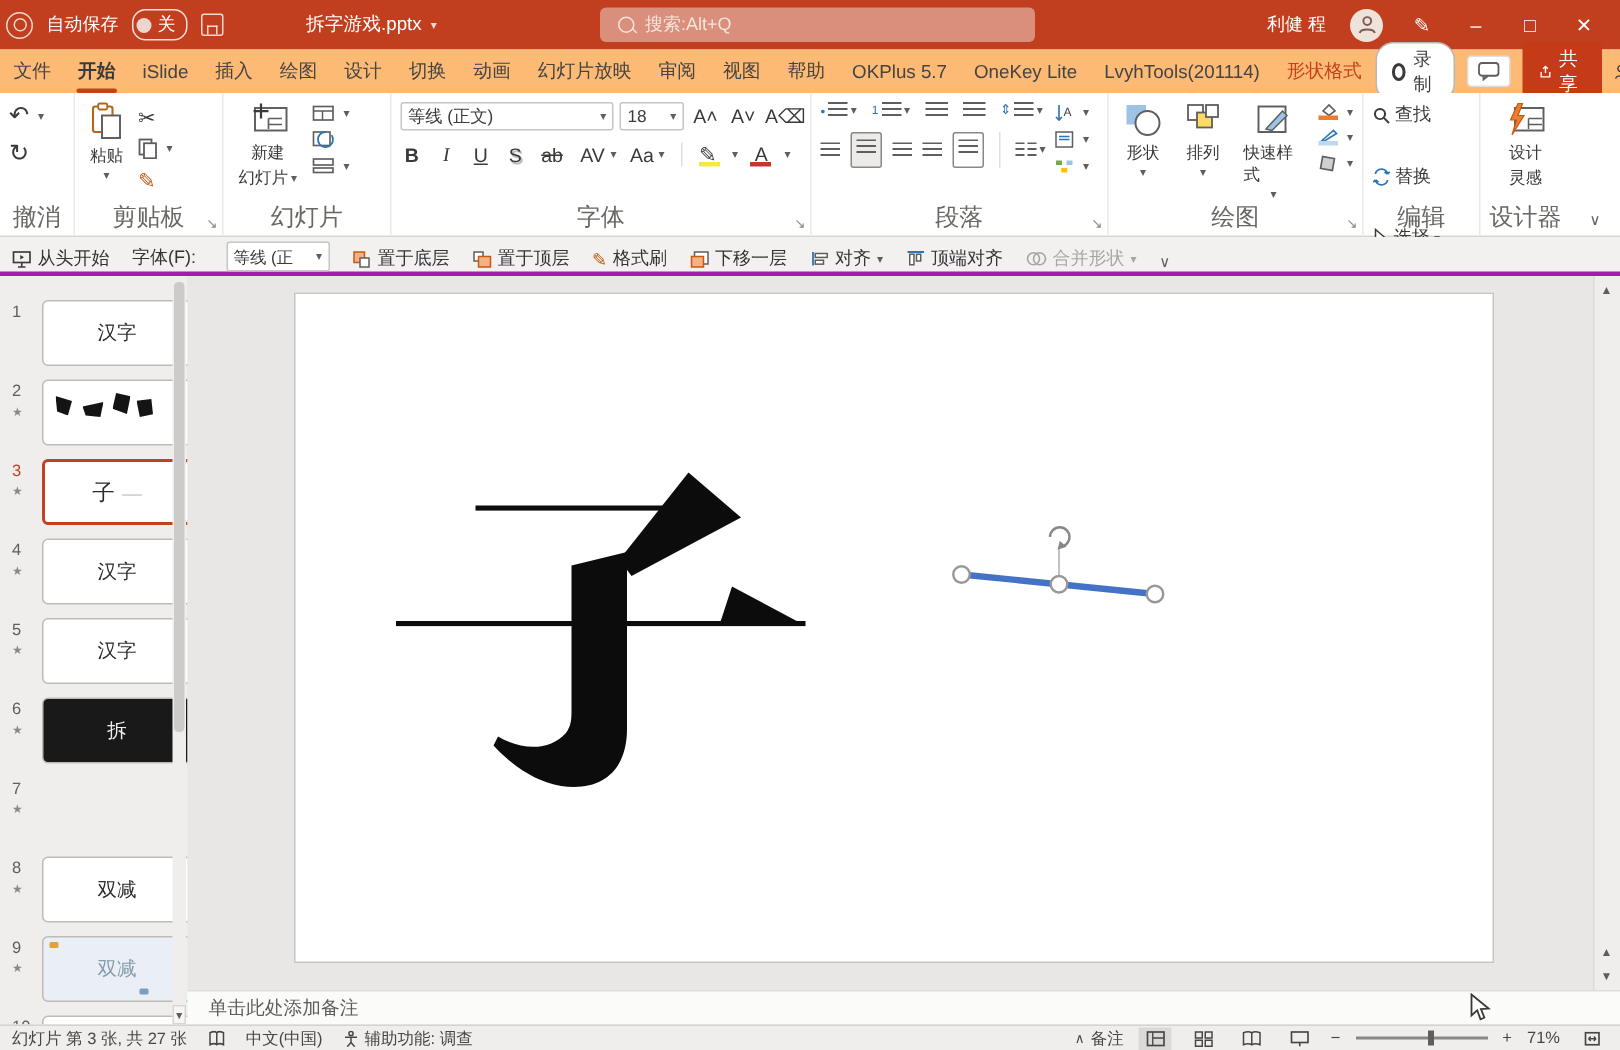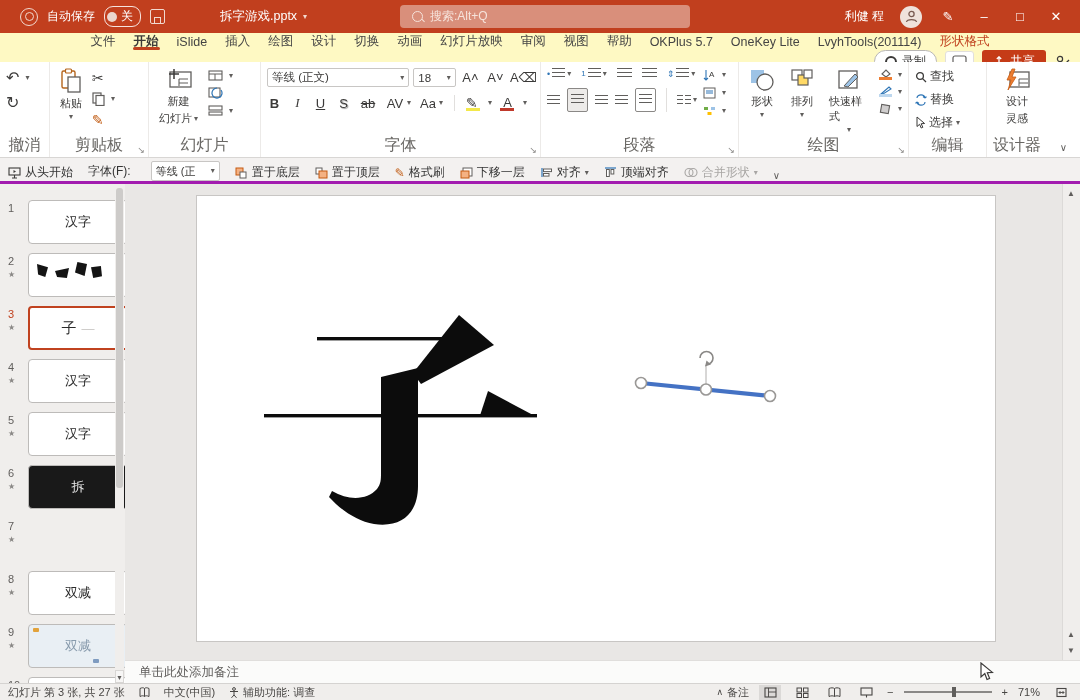--- a/index.html
+++ b/index.html
@@ -1,40 +1,40 @@
 <!DOCTYPE html>
 <html><head>
 <meta charset="utf-8">
 <style>
   html,body{margin:0;padding:0;width:1080px;height:700px;overflow:hidden;
     font-family:"Liberation Sans","DejaVu Sans",sans-serif;background:#E9E7E5;}
   
   #titlebar{position:absolute;top:0;left:0;width:1080px;height:33px;background:#C13F1E;
     display:flex;align-items:center;color:#fff;font-size:12px;}
-  .tb-left{display:flex;align-items:center;gap:9px;padding-left:20px;}
+  .tb-left{display:flex;align-items:center;gap:9px;padding-left:4px;}
   .appcircle{width:16px;height:16px;border:1.4px solid #F2D9CF;border-radius:50%;
     display:flex;align-items:center;justify-content:center;}
   .appcircle span{width:7px;height:7px;border:1.2px solid #F2D9CF;border-radius:50%;}
   .toggle{display:flex;align-items:center;gap:4px;border:1px solid rgba(255,255,255,.85);
     border-radius:9px;padding:1px 7px 1px 2px;}
   .knob{width:10px;height:10px;border-radius:50%;background:#EBD6CD;}
   .floppy{width:13px;height:13px;border:1.3px solid #F2D9CF;border-radius:2px;position:relative;}
   .floppy::after{content:"";position:absolute;left:3px;bottom:0;width:5px;height:5px;border:1px solid #F2D9CF;border-bottom:none;}
   .fname{margin-left:46px;display:flex;align-items:center;gap:6px;font-size:12.5px;}
   #searchbox{position:absolute;left:400px;top:5px;width:290px;height:23px;background:#D98F7B;
     border-radius:4px;display:flex;align-items:center;gap:7px;padding-left:12px;
     color:#F6E3DB;font-size:12px;box-sizing:border-box;}
   .mag{width:9px;height:9px;border:1.4px solid #F6E3DB;border-radius:50%;position:relative;flex:0 0 auto;}
   .mag::after{content:"";position:absolute;left:8px;top:8px;width:4px;height:1.4px;background:#F6E3DB;transform:rotate(45deg);}
   .tb-right{margin-left:auto;display:flex;align-items:center;gap:16px;padding-right:14px;}
   .avatar{width:22px;height:22px;border-radius:50%;background:#EFE2DB;display:flex;align-items:center;justify-content:center;}
   .winbtn{font-size:13px;color:#fff;width:20px;text-align:center;}
   
-  #tabrow{position:absolute;top:33px;left:0;width:1080px;height:29px;background:#fef9c3;
-    border-bottom:1px solid #E6E4E2;display:flex;align-items:center;font-size:12.5px;color:#444;flex-direction:column;}
+  #tabrow{position:absolute;top:33px;left:0;width:1080px;height:29px;background:#fdba74;
+    border-bottom:1px solid #E6E4E2;display:flex;align-items:center;font-size:12.5px;color:#444;}
   .tab{padding:0 9px;height:100%;display:flex;align-items:center;position:relative;white-space:nowrap;}
   .tab.active{font-weight:bold;color:#3b3a39;}
   .tab.active::after{content:"";position:absolute;left:8px;right:8px;bottom:0;height:3px;background:#C0421F;border-radius:2px;}
   .tab.contextual{color:#C0421F;}
   .tabctrl{margin-left:auto;display:flex;align-items:center;gap:8px;padding-right:10px;}
   .recbtn{display:flex;align-items:center;gap:5px;border:1px solid #B9B7B5;border-radius:12px;
     padding:2px 10px;font-size:12px;color:#3b3a39;background:#fff;}
   .recdot{width:8px;height:8px;border-radius:50%;background:#fff;border:2.4px solid #3b3a39;}
   .commentbtn{border:1px solid #E1DFDD;border-radius:3px;background:#fff;padding:3px 6px;display:flex;}
   .sharebtn{display:flex;align-items:center;gap:5px;background:#C53B17;color:#fff;border-radius:3px;
@@ -424,21 +424,21 @@
           <rect x="2" y="2" width="8" height="8" fill="#D0CECE" stroke="#605E5C" stroke-width="1.1" transform="rotate(10 6 6)"></rect>
         </svg>
         <span class="dd">▾</span>
       </span>
     </div>
     <div class="glabel">绘图</div>
     <span class="launcher">↘</span>
   </div>
 
   <div class="rgroup" style="width:78px">
-    <div class="col" style="gap:6px;">
+    <div class="col" style="gap:24px;">
       <span class="smallbtn">
         <svg width="12" height="12" viewBox="0 0 12 12">
           <circle cx="5" cy="5" r="3.4" fill="none" stroke="#3b3a39" stroke-width="1.3"></circle>
           <path d="M7.6 7.6 L11 11" stroke="#3b3a39" stroke-width="1.3"></path>
         </svg>
         <span>查找</span>
       </span>
       <span class="smallbtn">
         <svg width="12" height="12" viewBox="0 0 12 12">
           <path d="M2 4 A4 3.2 0 0 1 10 4 M10 4 L8 2.6 M10 4 L11.5 2.6" fill="none" stroke="#2E75B6" stroke-width="1.2"></path>

